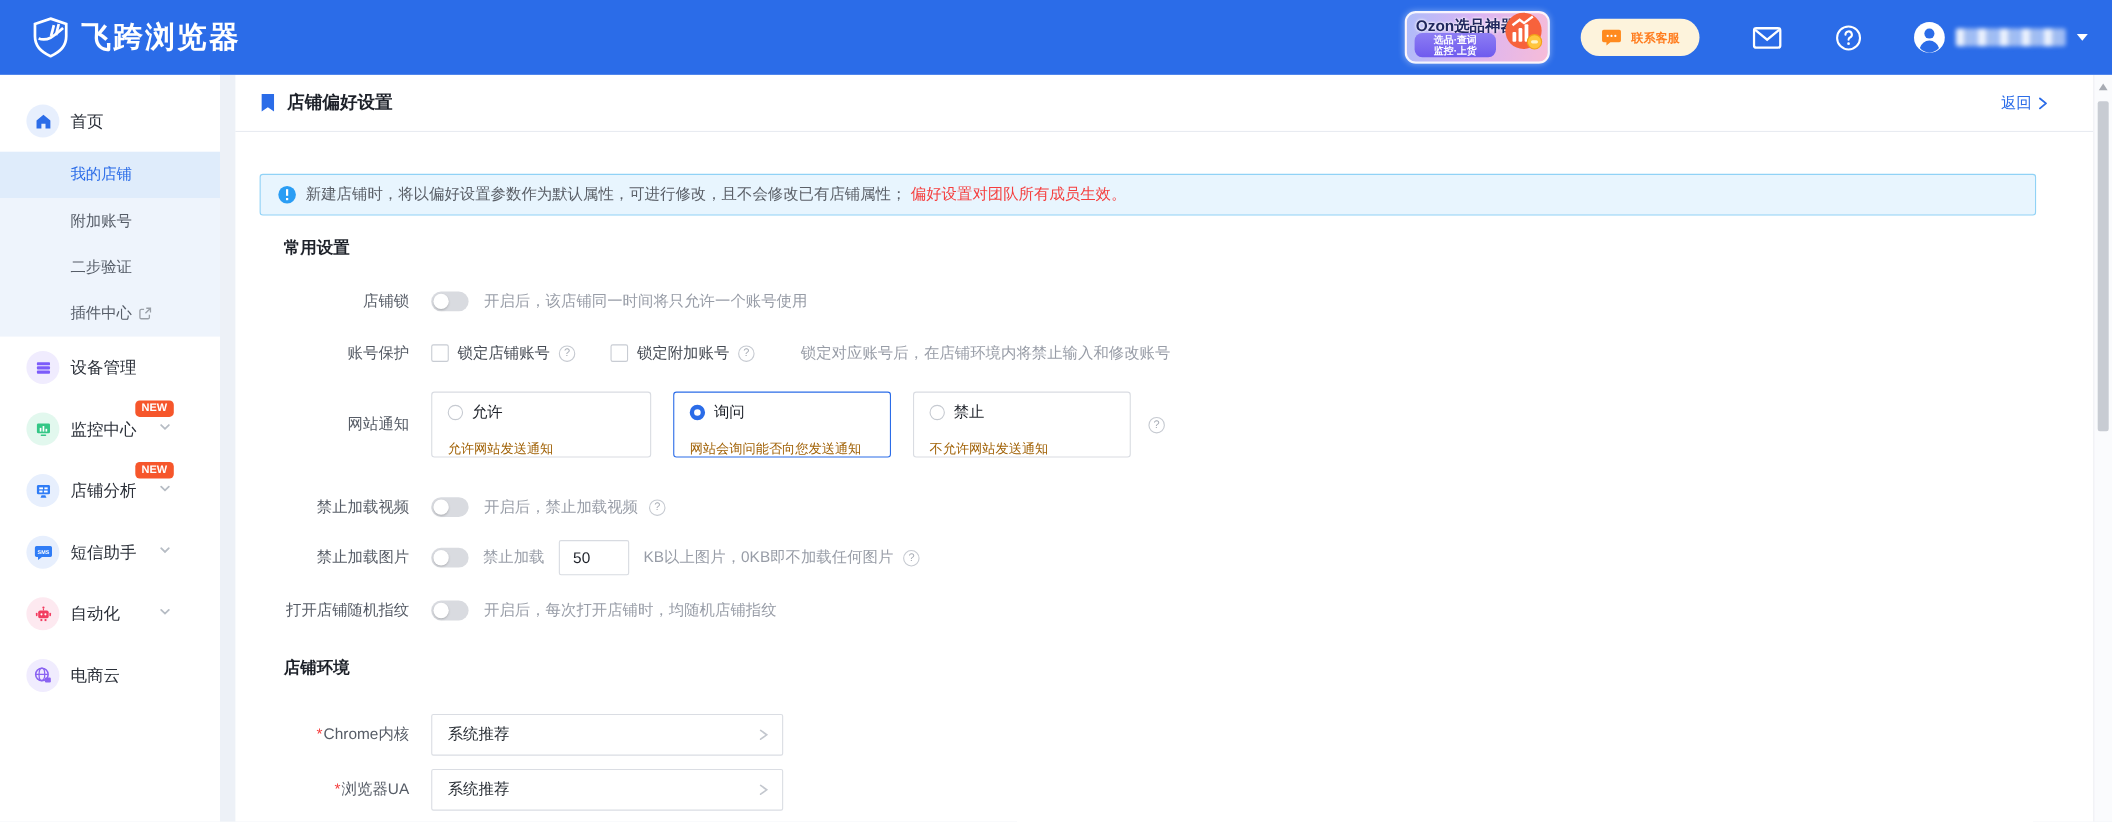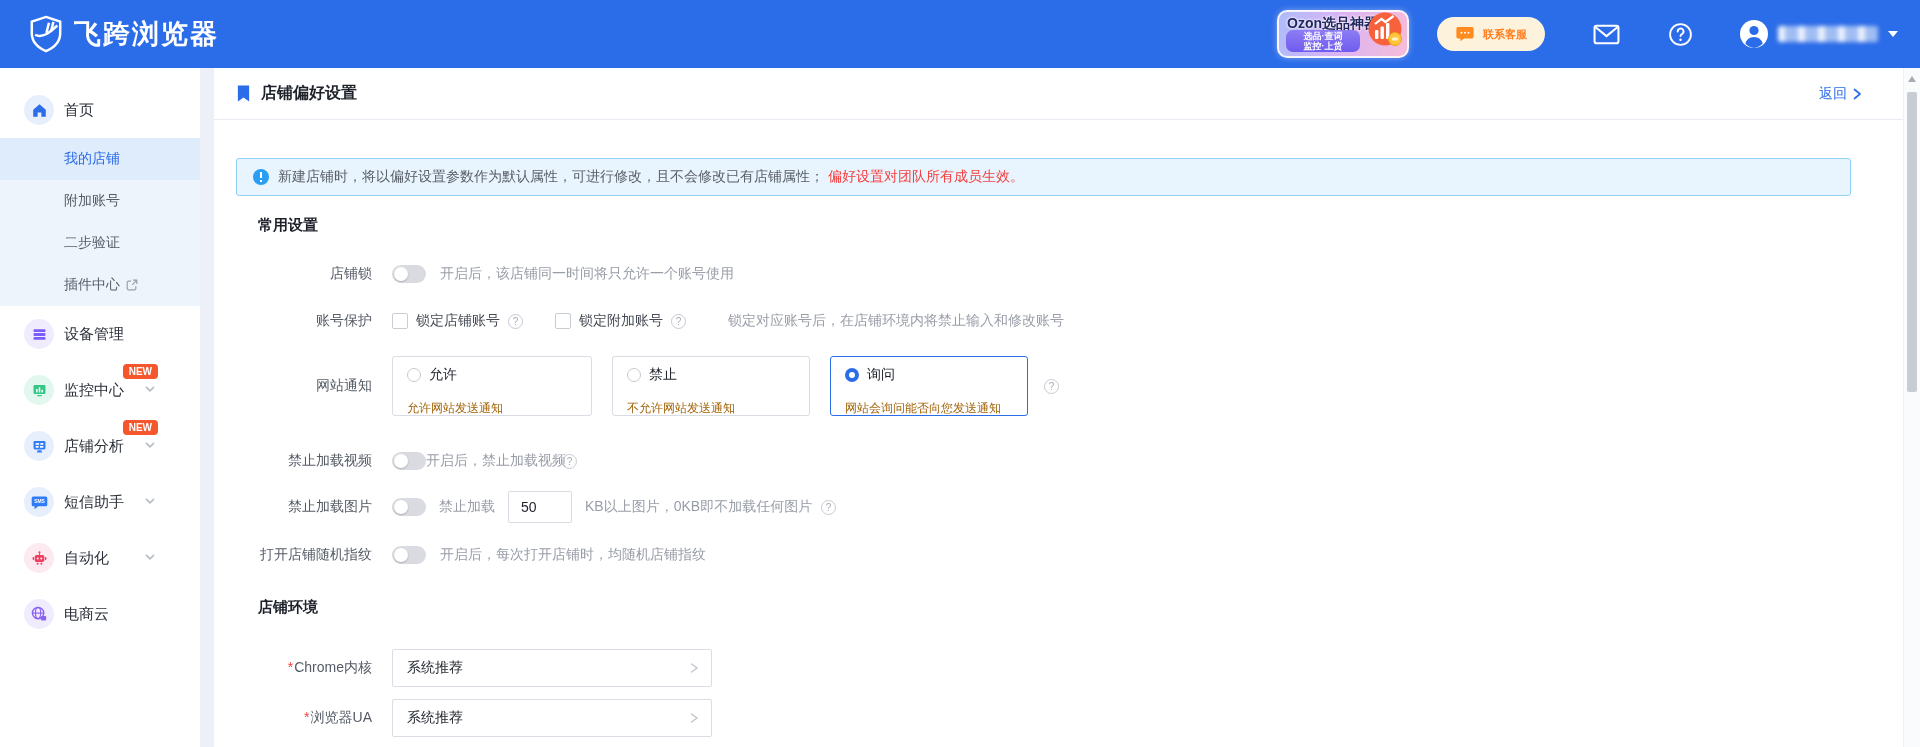--- a/index.html
+++ b/index.html
@@ -380,41 +380,41 @@
   <div class="form-row" style="top:288px">
     <div class="row-label">网站通知</div>
     <div class="row-controls" style="gap:20px">
       <div class="radio-card">
         <div class="rc-top">
           <span class="radio"></span>
           <span class="rc-title">允许</span>
         </div>
         <div class="rc-desc">允许网站发送通知</div>
       </div>
+      <div class="radio-card selected" style="width:198px">
+        <div class="rc-top">
+          <span class="radio on"></span>
+          <span class="rc-title">询问</span>
+        </div>
+        <div class="rc-desc">网站会询问能否向您发送通知</div>
+      </div>
       <div class="radio-card" style="width:198px">
         <div class="rc-top">
           <span class="radio"></span>
           <span class="rc-title">禁止</span>
         </div>
         <div class="rc-desc">不允许网站发送通知</div>
       </div>
-      <div class="radio-card selected" style="width:198px">
-        <div class="rc-top">
-          <span class="radio on"></span>
-          <span class="rc-title">询问</span>
-        </div>
-        <div class="rc-desc">网站会询问能否向您发送通知</div>
-      </div>
       <span class="help" style="margin-left:-4px">?</span>
     </div>
   </div>
 
   <div class="form-row" style="top:384px">
     <div class="row-label">禁止加载视频</div>
-    <div class="row-controls" style="gap:0">
+    <div class="row-controls" style="gap:14px">
       <div class="toggle">
           <div class="knob"></div>
         </div>
       <span class="hint">开启后，禁止加载视频</span>
       <span class="help" style="margin-left:-4px">?</span>
     </div>
   </div>
 
   <div class="form-row" style="top:423px">
     <div class="row-label">禁止加载图片</div>

